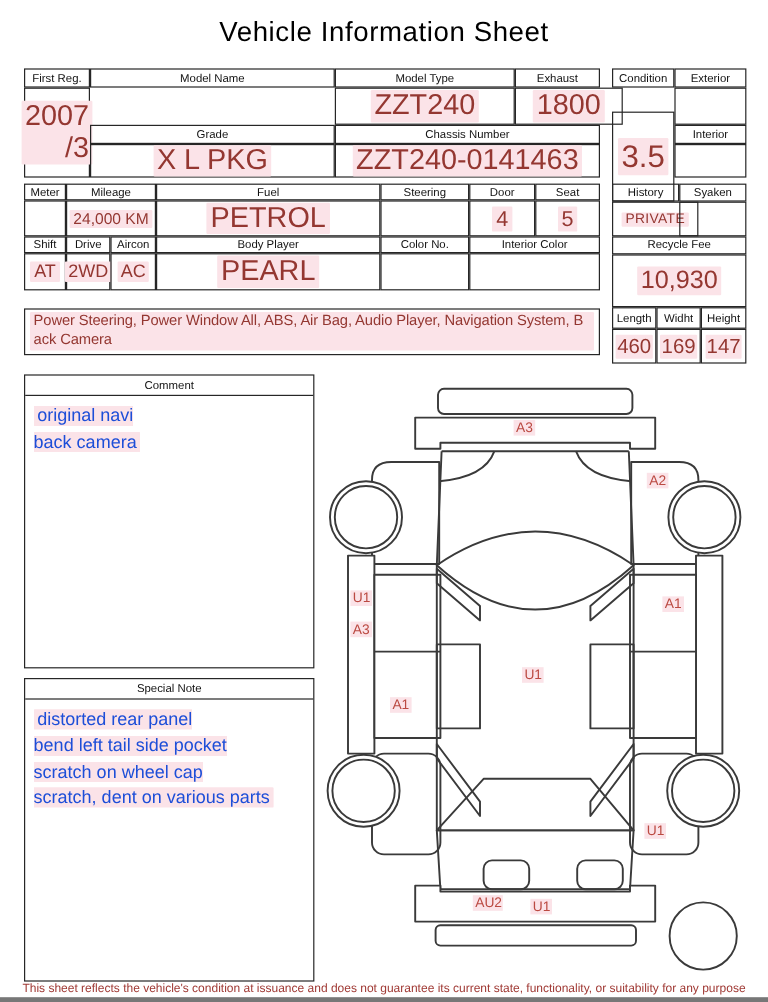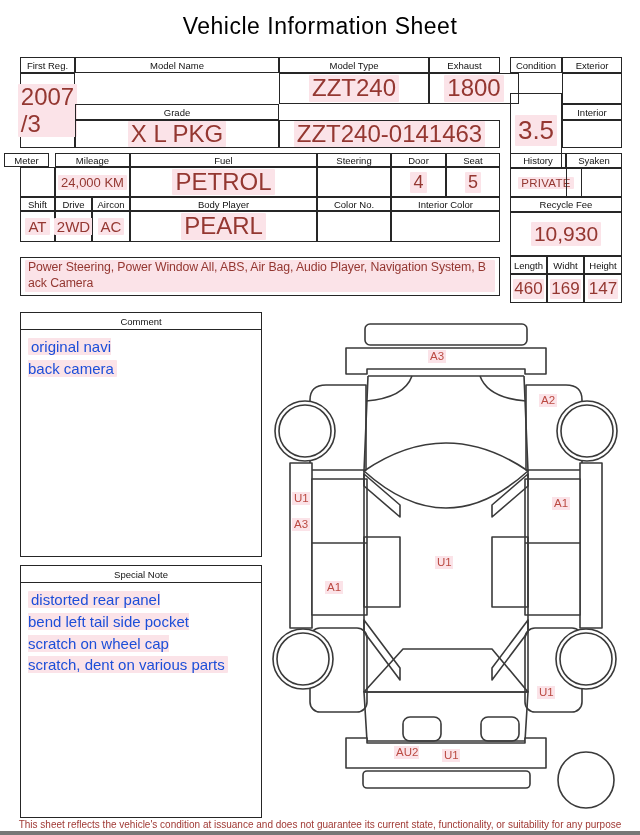--- a/index.html
+++ b/index.html
@@ -1,21 +1,21 @@
 <!DOCTYPE html>
 <html><head>
 <meta charset="utf-8">
 <style>
   html,body{margin:0;padding:0;background:#fff;}
   #sheet{position:relative;width:640px;height:835px;background:#fff;
          font-family:"Liberation Sans", sans-serif;overflow:hidden;}
   .title{position:absolute;left:0;top:13px;width:640px;text-align:center;
          font-size:23px;color:#000;letter-spacing:.5px;}
   .cell{position:absolute;box-sizing:border-box;border:1.5px solid #262626;background:transparent;
-        display:flex;align-items:center;justify-content:center;text-align:left;}
+        display:flex;align-items:center;justify-content:center;text-align:right;}
   .hdr{font-size:9.5px;color:#111;}
   .val{color:#943731;}
   .hl{background:#fbe3e8;padding:0 3px;border-radius:1px;}
   .pre{white-space:pre-line;}
   .v26{font-size:26px;margin-top:20px;} .v21{font-size:21px;} .v20{font-size:24px;line-height:1.1;}
   .v18{font-size:18px;} .v15{font-size:15px;} .v13{font-size:13px;} .v11{font-size:11.5px;letter-spacing:.3px;}
   .v17{font-size:17px;}
   .equip{font-size:12.3px;letter-spacing:-.1px;line-height:1.3;align-items:flex-start;
          justify-content:flex-start;text-align:left;padding:2px 4px;word-break:break-all;}
   .box{position:absolute;box-sizing:border-box;border:1.5px solid #262626;background:#fff;}
@@ -53,36 +53,37 @@
   <div class="cell hdr" style="left:429px;top:57px;width:71px;height:16px">Exhaust</div>
   <div class="cell val v20" style="left:429px;top:73px;width:90px;height:31px">
       <span class="hl">1800</span>
     </div>
 
   <div class="cell hdr" style="left:75px;top:104px;width:204px;height:16px">Grade</div>
   <div class="cell val v20" style="left:75px;top:120px;width:204px;height:28px">
       <span class="hl">X L PKG</span>
     </div>
 
+  <div class="cell hdr" style="left:279px;top:104px;width:221px;height:16px">Chassis Number</div>
   <div class="cell val v20" style="left:279px;top:120px;width:221px;height:28px">
       <span class="hl">ZZT240-0141463</span>
     </div>
 
   <div class="cell hdr" style="left:510px;top:57px;width:52px;height:16px">Condition</div>
   <div class="cell val v26" style="left:510px;top:73px;width:52px;height:75px">
       <span class="hl">3.5</span>
     </div>
 
   <div class="cell hdr" style="left:562px;top:57px;width:60px;height:16px">Exterior</div>
   <div class="cell val" style="left:562px;top:73px;width:60px;height:31px"></div>
 
   <div class="cell hdr" style="left:562px;top:104px;width:60px;height:16px">Interior</div>
   <div class="cell val" style="left:562px;top:120px;width:60px;height:28px"></div>
 
-  <div class="cell hdr" style="left:4px;top:153px;width:45px;height:14px">Meter</div>
+  <div class="cell hdr" style="left:20px;top:153px;width:35px;height:14px">Meter</div>
   <div class="cell val" style="left:20px;top:167px;width:35px;height:30px"></div>
 
   <div class="cell hdr" style="left:55px;top:153px;width:75px;height:14px">Mileage</div>
   <div class="cell val v13" style="left:55px;top:167px;width:75px;height:30px">
       <span class="hl">24,000 KM</span>
     </div>
 
   <div class="cell hdr" style="left:130px;top:153px;width:187px;height:14px">Fuel</div>
   <div class="cell val v20" style="left:130px;top:167px;width:187px;height:30px">
       <span class="hl">PETROL</span>

